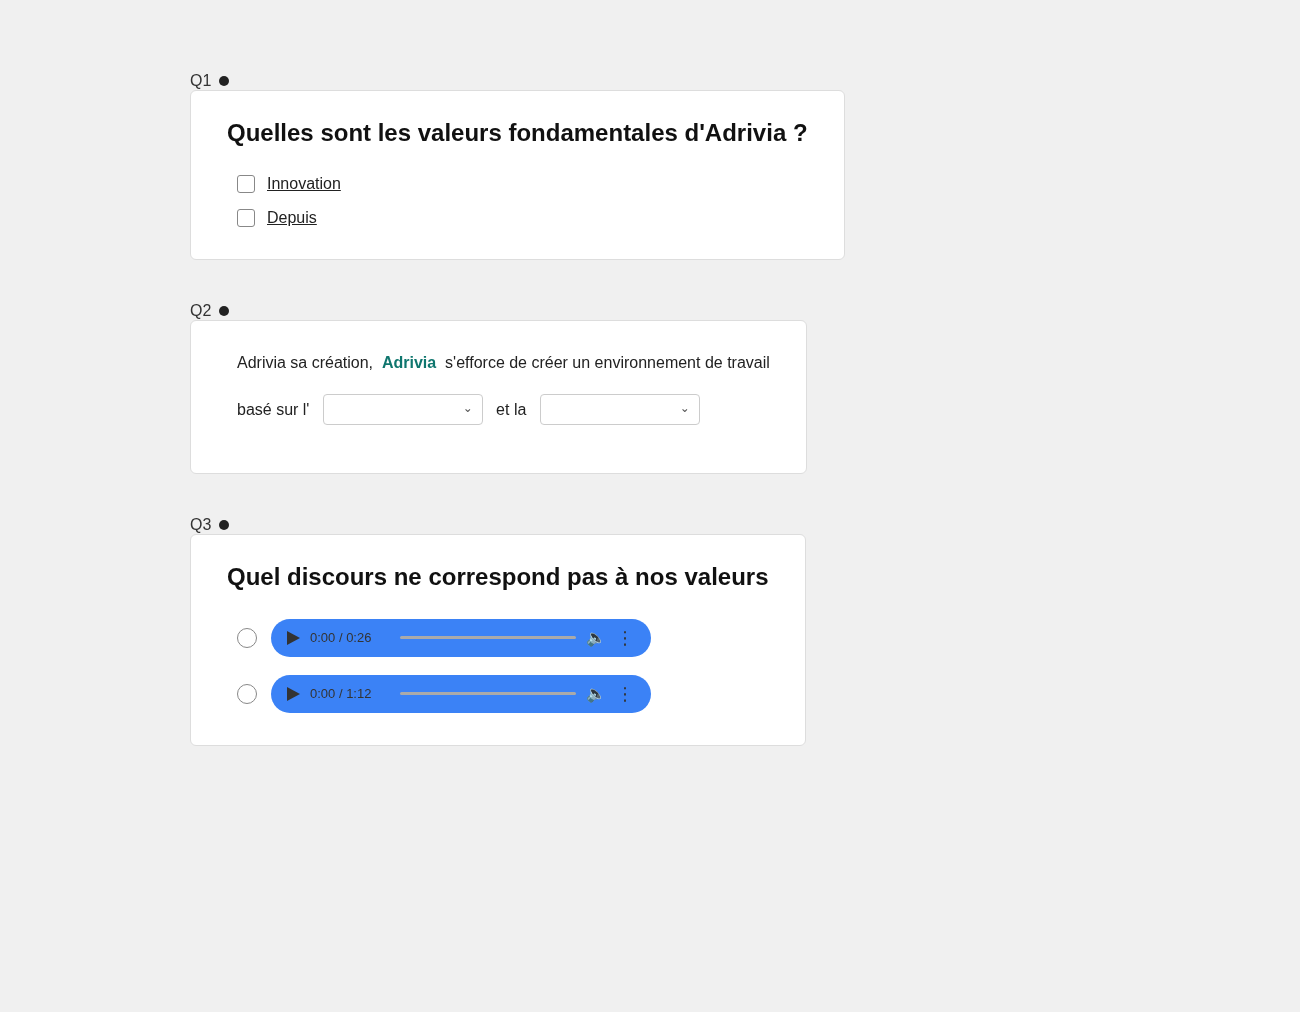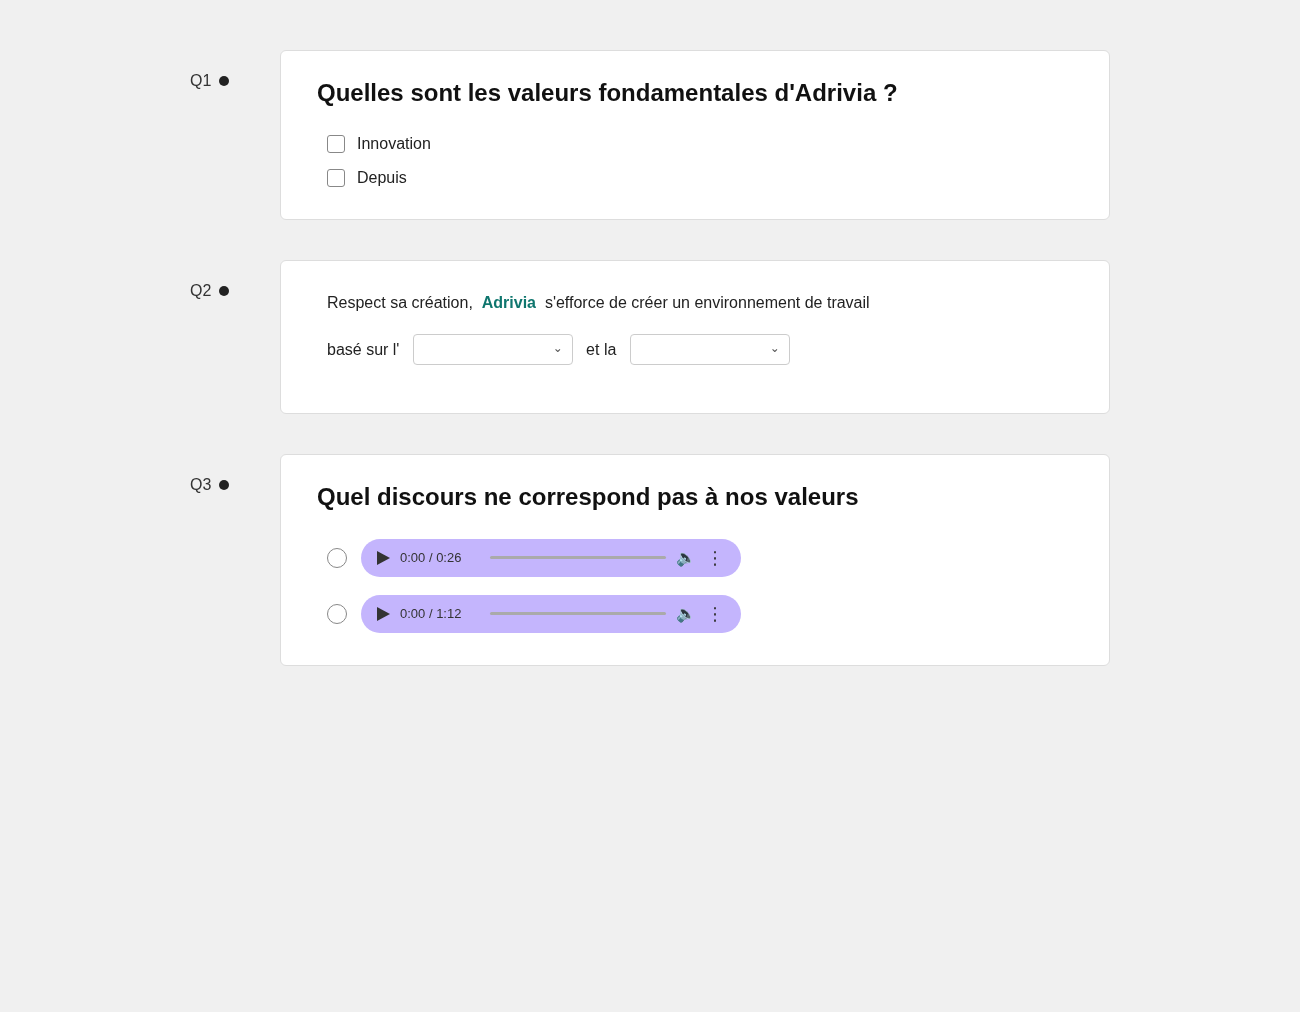--- a/index.html
+++ b/index.html
@@ -18,21 +18,22 @@
 
     .page-container {
       max-width: 1000px;
       margin: 0 auto;
       padding: 20px 40px;
     }
 
     .question-row {
       display: flex;
       align-items: flex-start;
-      margin-bottom: 40px;
+      margin-bottom: 20px;
+      flex-direction: column;
     }
 
     .question-label {
       display: flex;
       align-items: center;
       gap: 8px;
       min-width: 90px;
       padding-top: 22px;
       font-size: 16px;
       font-weight: 500;
@@ -70,20 +71,21 @@
       padding-left: 10px;
     }
 
     .checkbox-item {
       display: flex;
       align-items: center;
       gap: 12px;
       font-size: 16px;
       color: #222;
       cursor: pointer;
+      text-decoration: underline;
     }
 
     .checkbox-item input[type="checkbox"] {
       width: 18px;
       height: 18px;
       border: 1.5px solid #888;
       border-radius: 3px;
       appearance: none;
       -webkit-appearance: none;
       background: #fff;
@@ -170,21 +172,21 @@
 
     .radio-btn:checked {
       border-color: #333;
       background: radial-gradient(circle, #333 40%, #fff 40%);
     }
 
     .audio-player {
       display: flex;
       align-items: center;
       gap: 10px;
-      background: #c4b5fd;
+      background: #3b82f6;
       border-radius: 24px;
       padding: 8px 16px;
       min-width: 380px;
     }
 
     .play-btn {
       width: 0;
       height: 0;
       border-style: solid;
       border-width: 7px 0 7px 13px;
@@ -259,21 +261,21 @@
   </div>
 
   <div class="question-row">
     <div class="question-label">
       <span>Q2</span>
       <span class="bullet"></span>
     </div>
     <div class="question-card">
       <div class="sentence-container">
         <div class="sentence-line">
-          <span>Respect sa création,</span>
+          <span>Adrivia sa création,</span>
           &nbsp;<span class="brand-name">Adrivia</span>&nbsp;
           <span>s'efforce de créer un environnement de travail</span>
         </div>
         <div class="sentence-line">
           <span>basé sur l'</span>
           &nbsp;
           <span class="dropdown-inline">
             <select>
               <option value=""></option>
               <option value="Innovation">Innovation</option>

